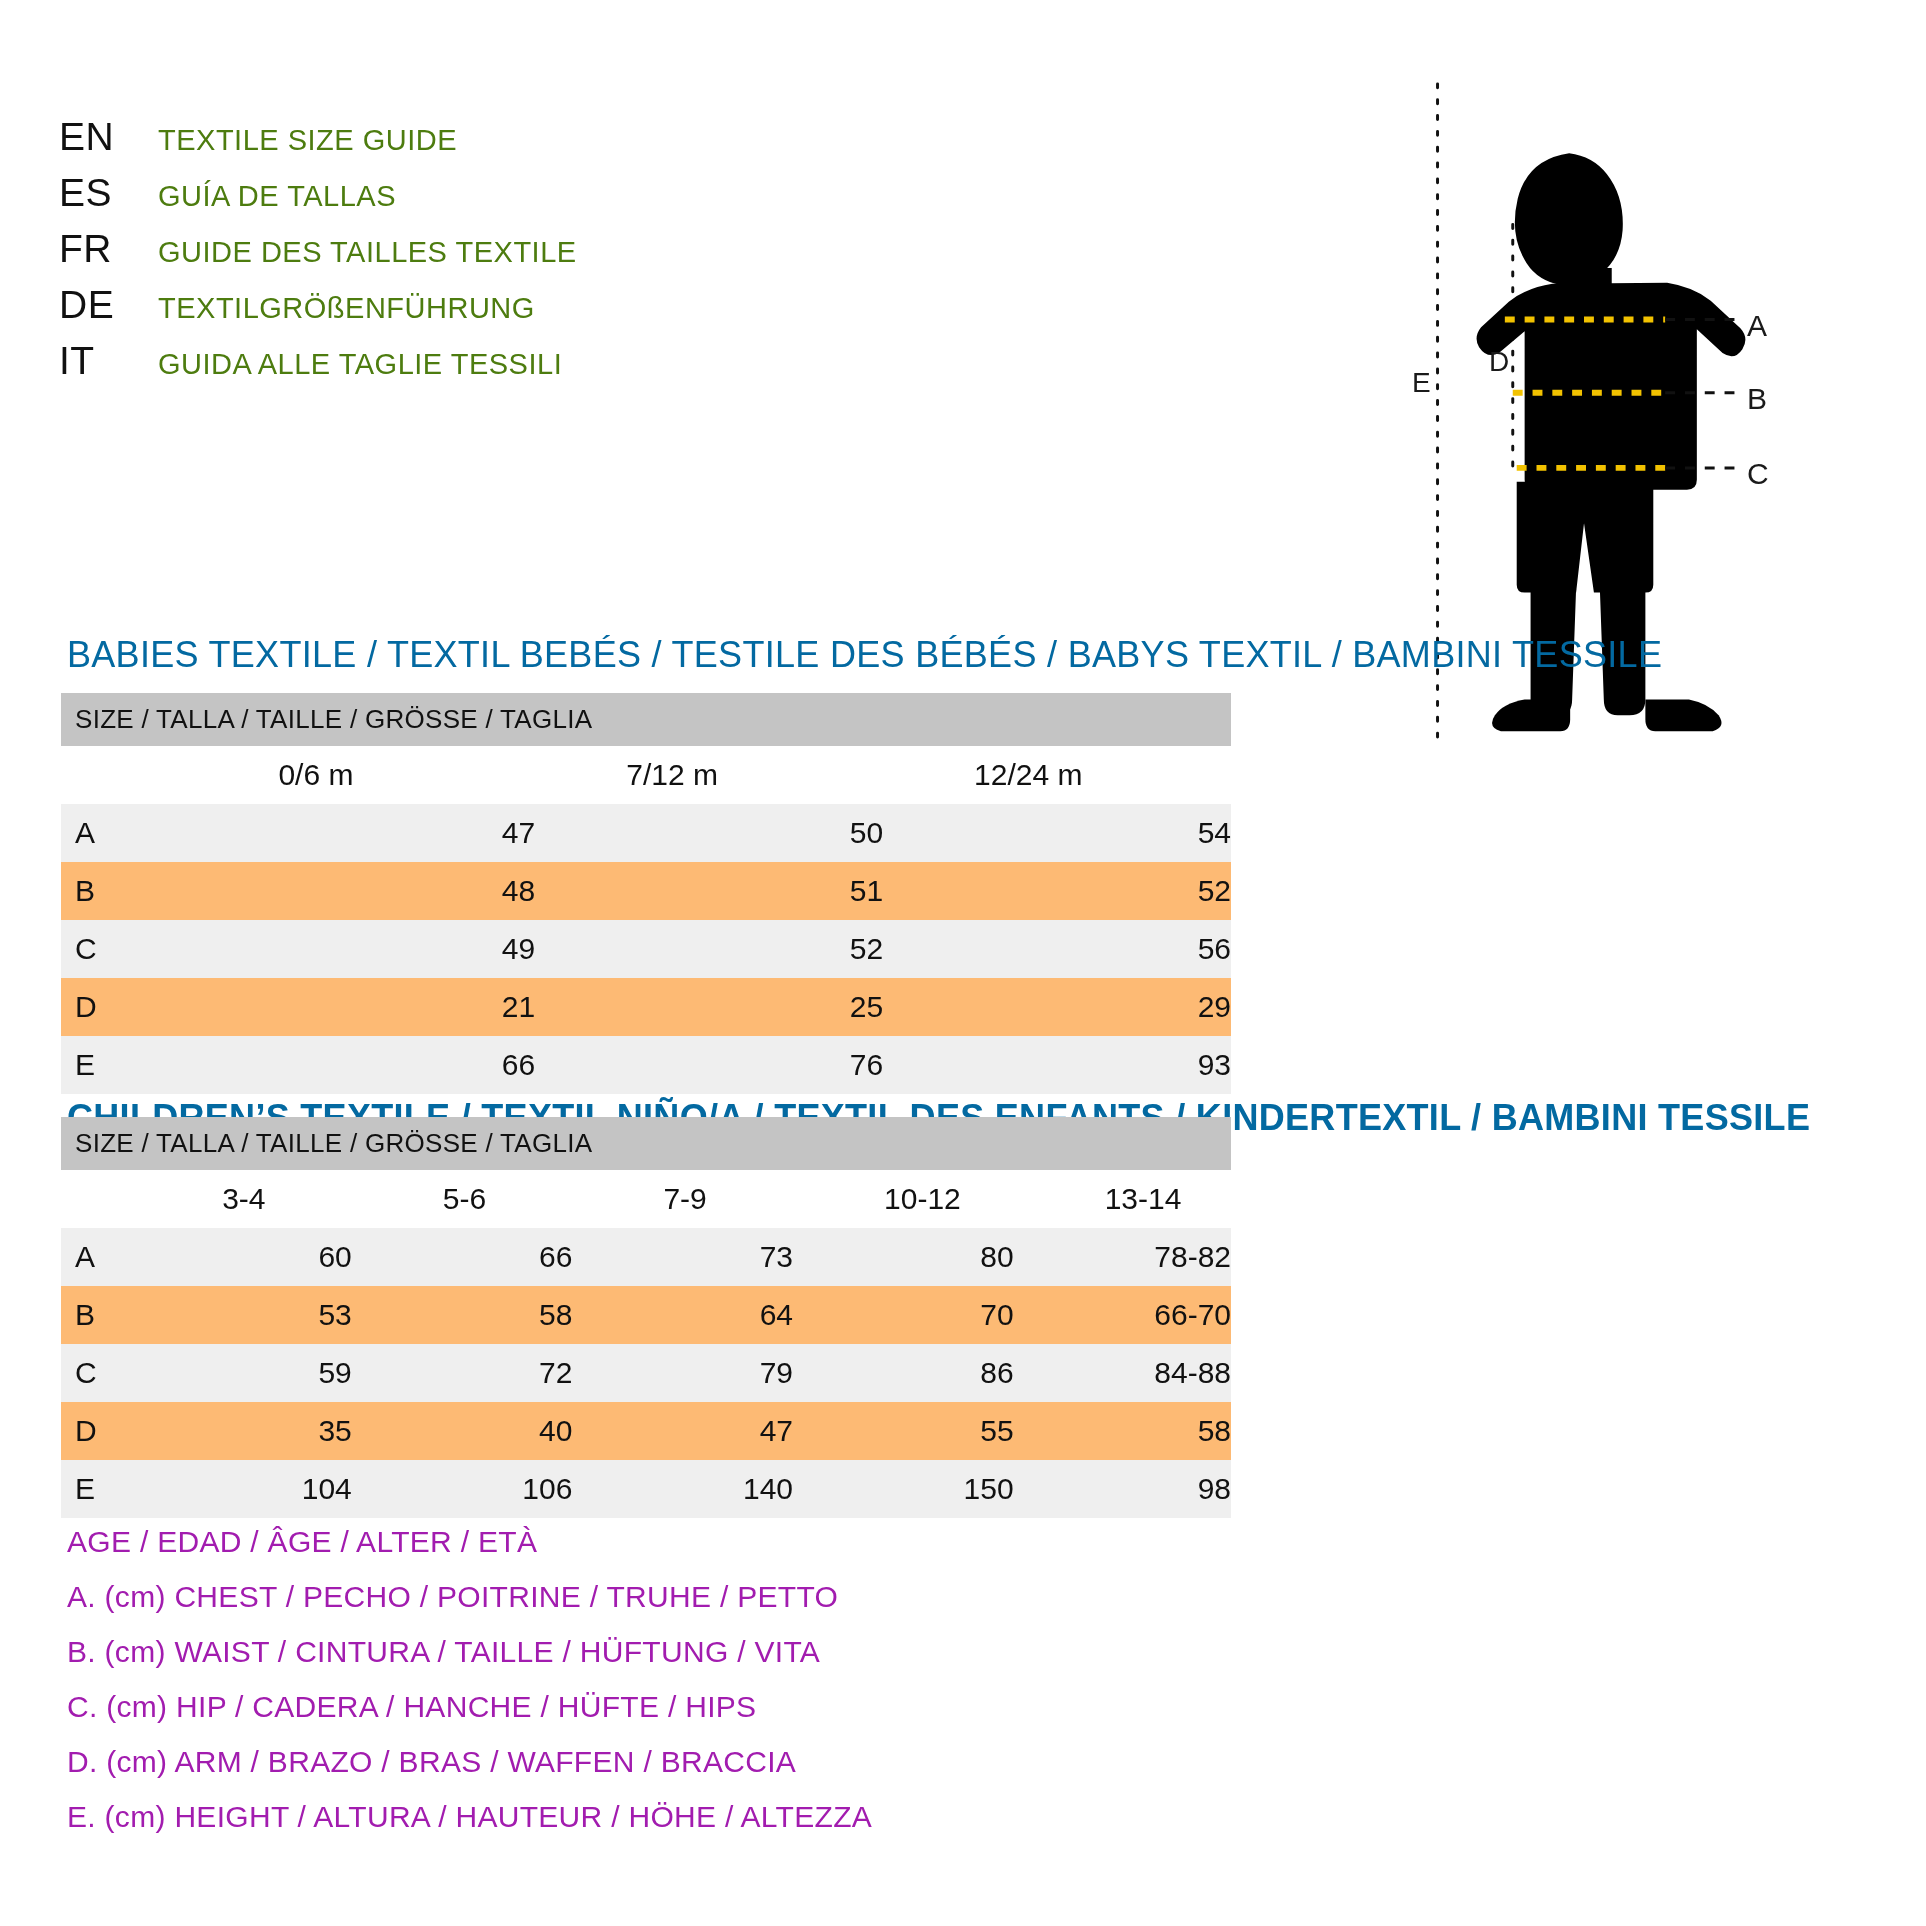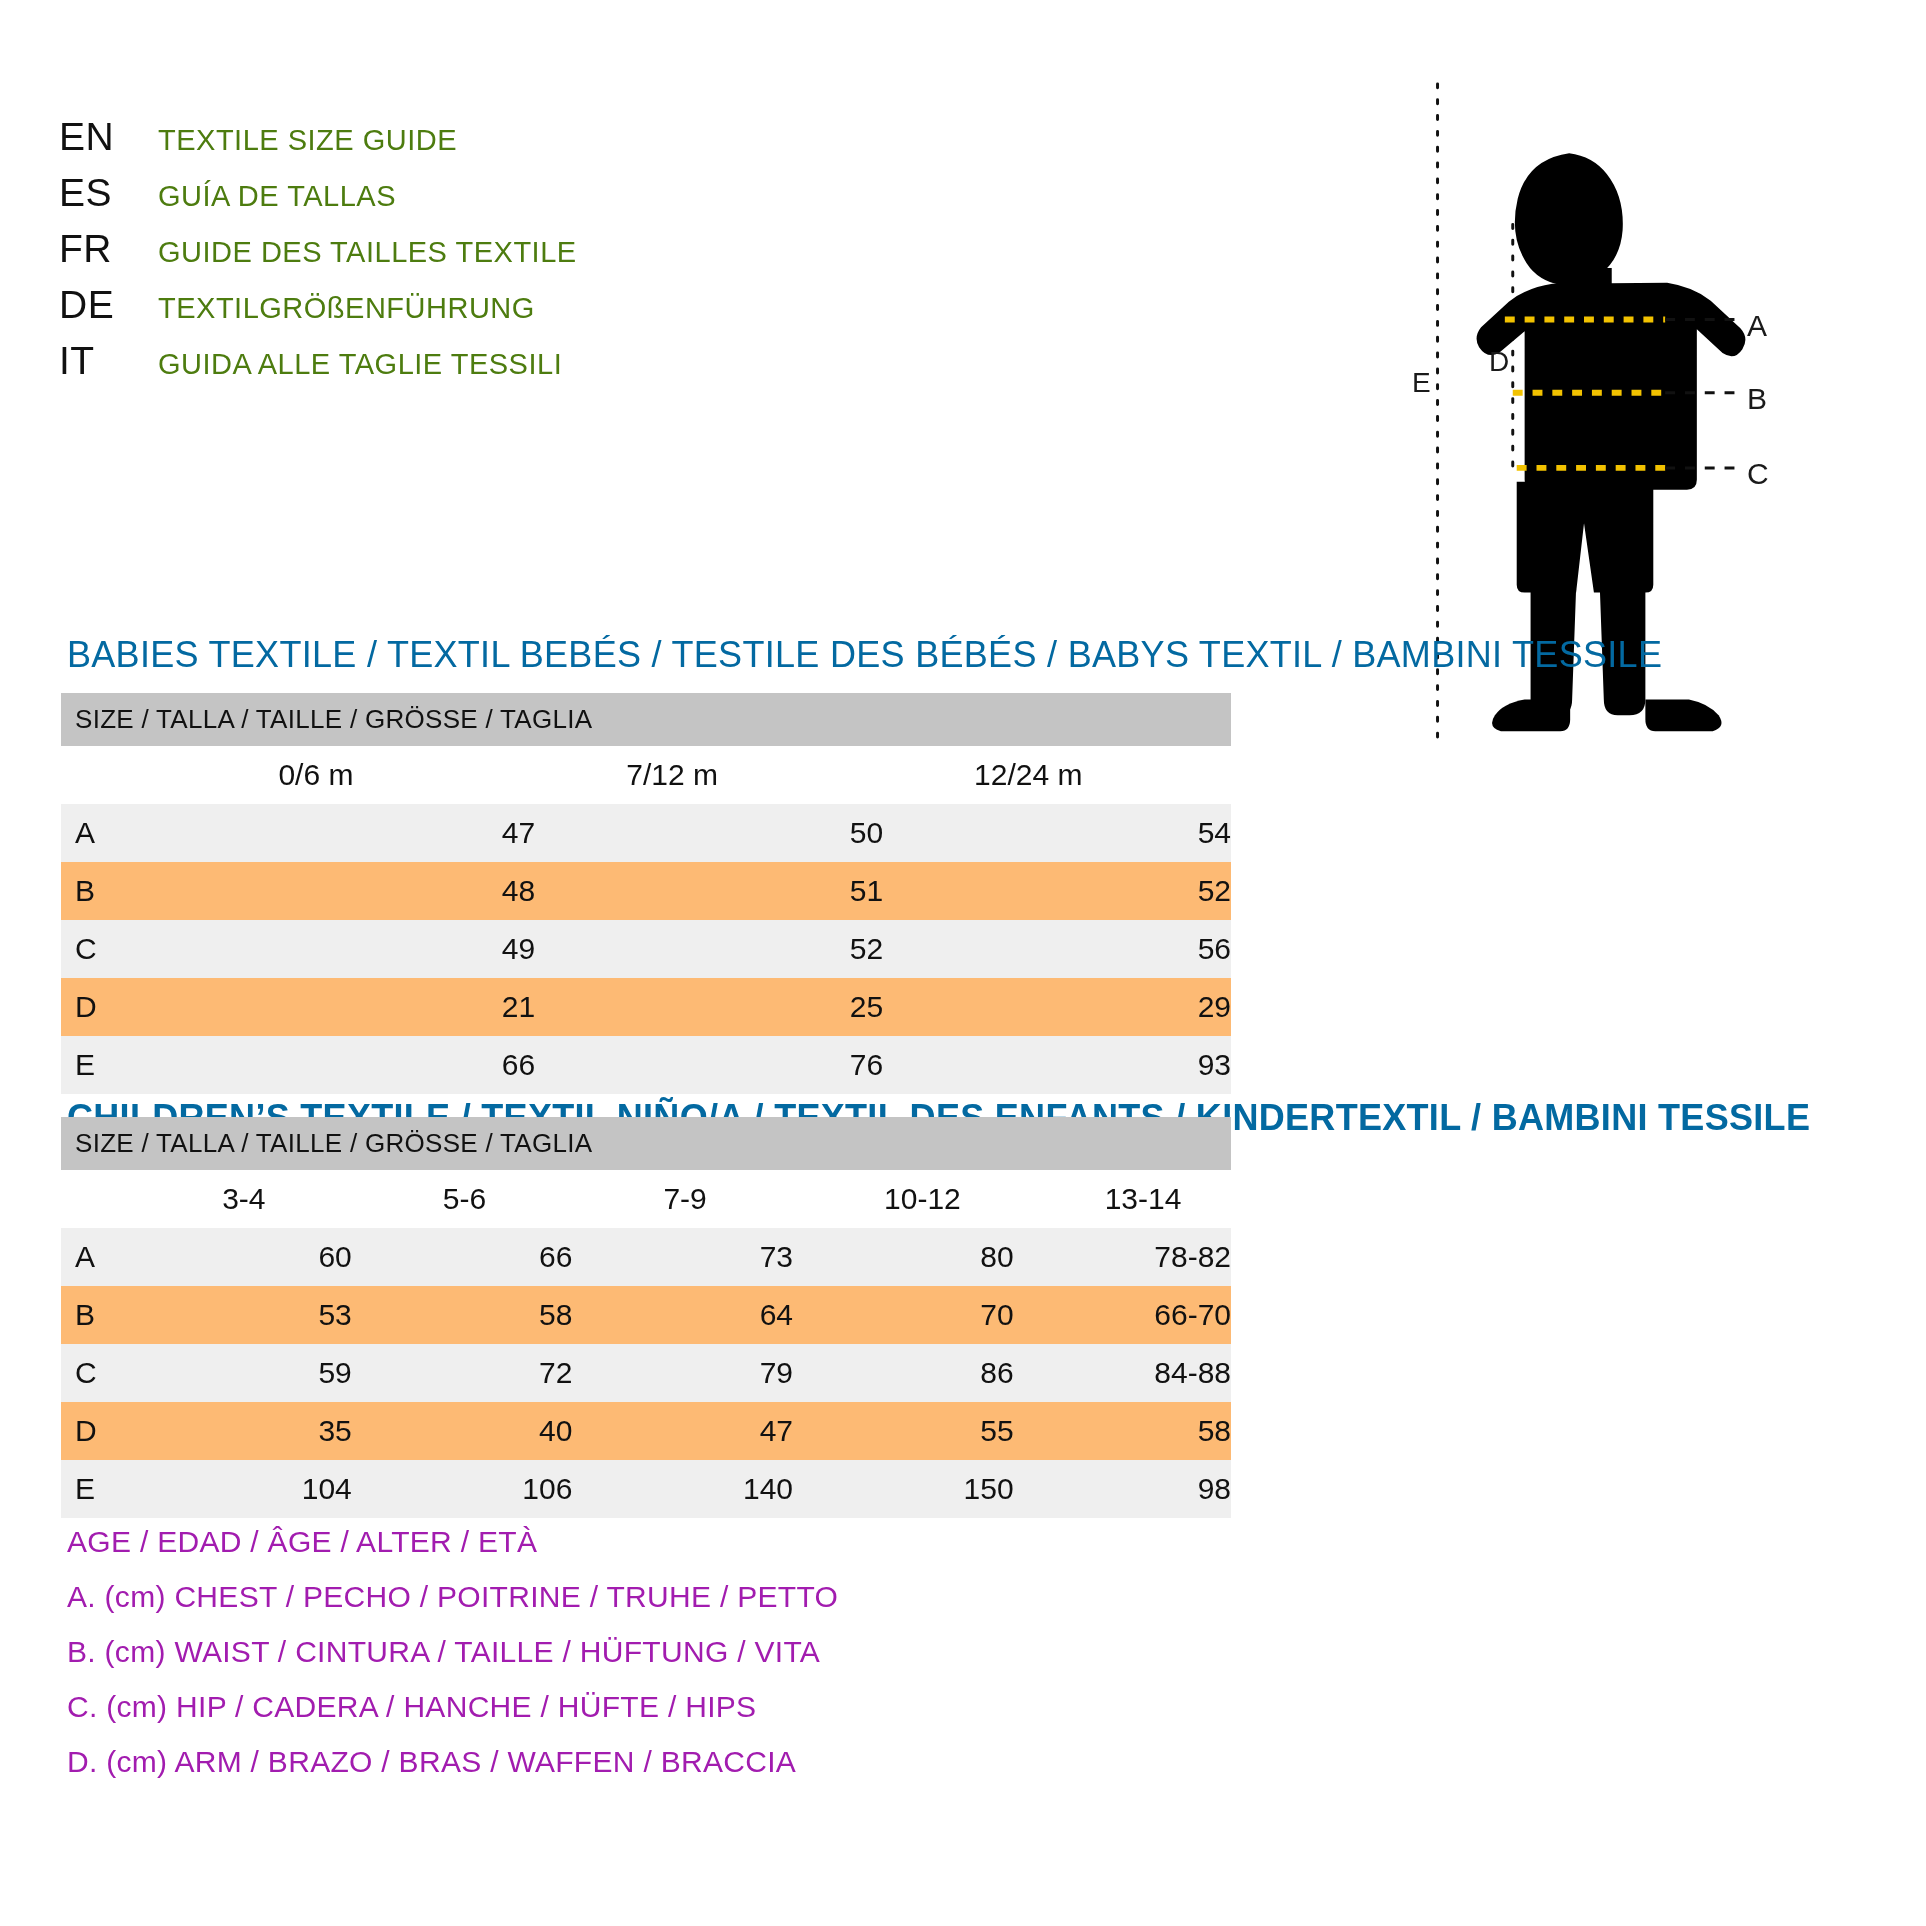--- a/index.html
+++ b/index.html
@@ -290,14 +290,15 @@
   </tr>
 </tbody>
   </table>
 
 <div id="legend">
   <div class="legend-line">AGE / EDAD / ÂGE / ALTER / ETÀ</div>
   <div class="legend-line">A. (cm) CHEST / PECHO / POITRINE / TRUHE / PETTO</div>
   <div class="legend-line">B. (cm) WAIST / CINTURA / TAILLE / HÜFTUNG / VITA</div>
   <div class="legend-line">C. (cm) HIP / CADERA / HANCHE / HÜFTE / HIPS</div>
   <div class="legend-line">D. (cm) ARM / BRAZO / BRAS / WAFFEN / BRACCIA</div>
+  <div class="legend-line">E. (cm) HEIGHT / ALTURA / HAUTEUR / HÖHE / ALTEZZA</div>
 </div>
 
 
 </body></html>

